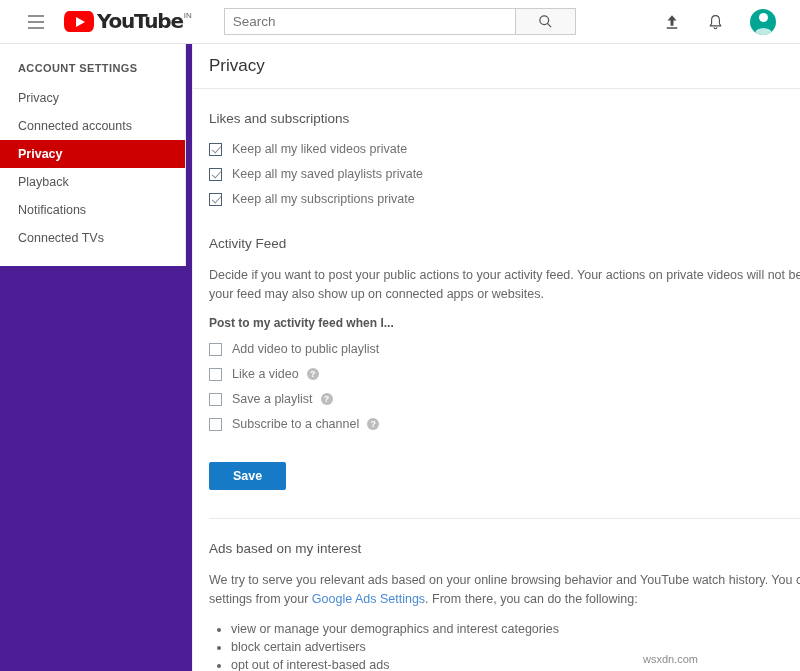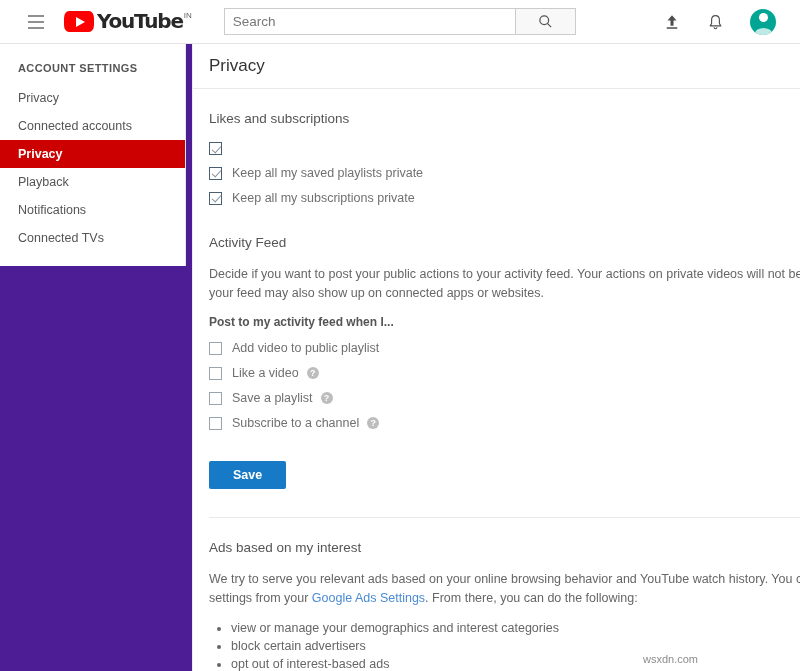--- a/index.html
+++ b/index.html
@@ -270,20 +270,21 @@
       <h1>Privacy</h1>
     </div>
 
     <div class="main-body">
 
       
       <div class="sect-title pad-top">Likes and subscriptions</div>
 
       <div class="check-row">
         <span class="cbox checked"></span>
+        <span class="check-label">Keep all my liked videos private</span>
       </div>
       <div class="check-row">
         <span class="cbox checked"></span>
         <span class="check-label">Keep all my saved playlists private</span>
       </div>
       <div class="check-row">
         <span class="cbox checked"></span>
         <span class="check-label">Keep all my subscriptions private</span>
       </div>
 

